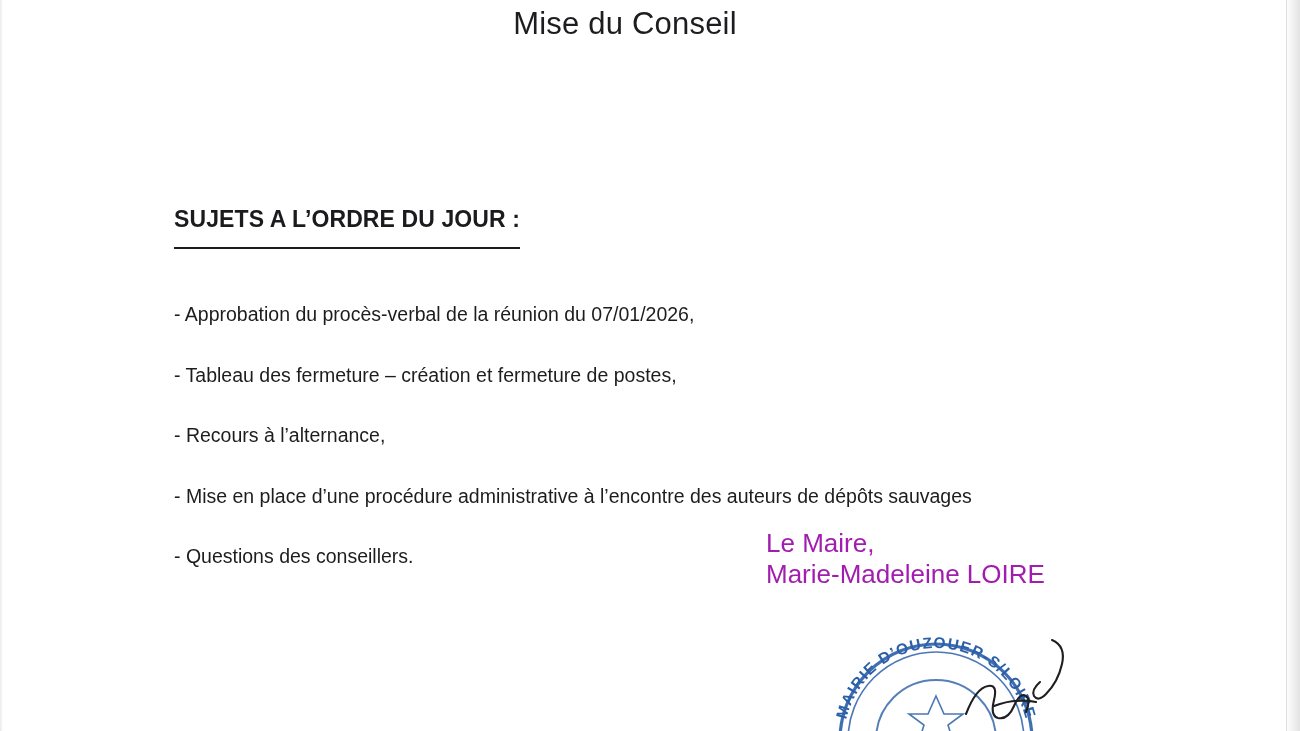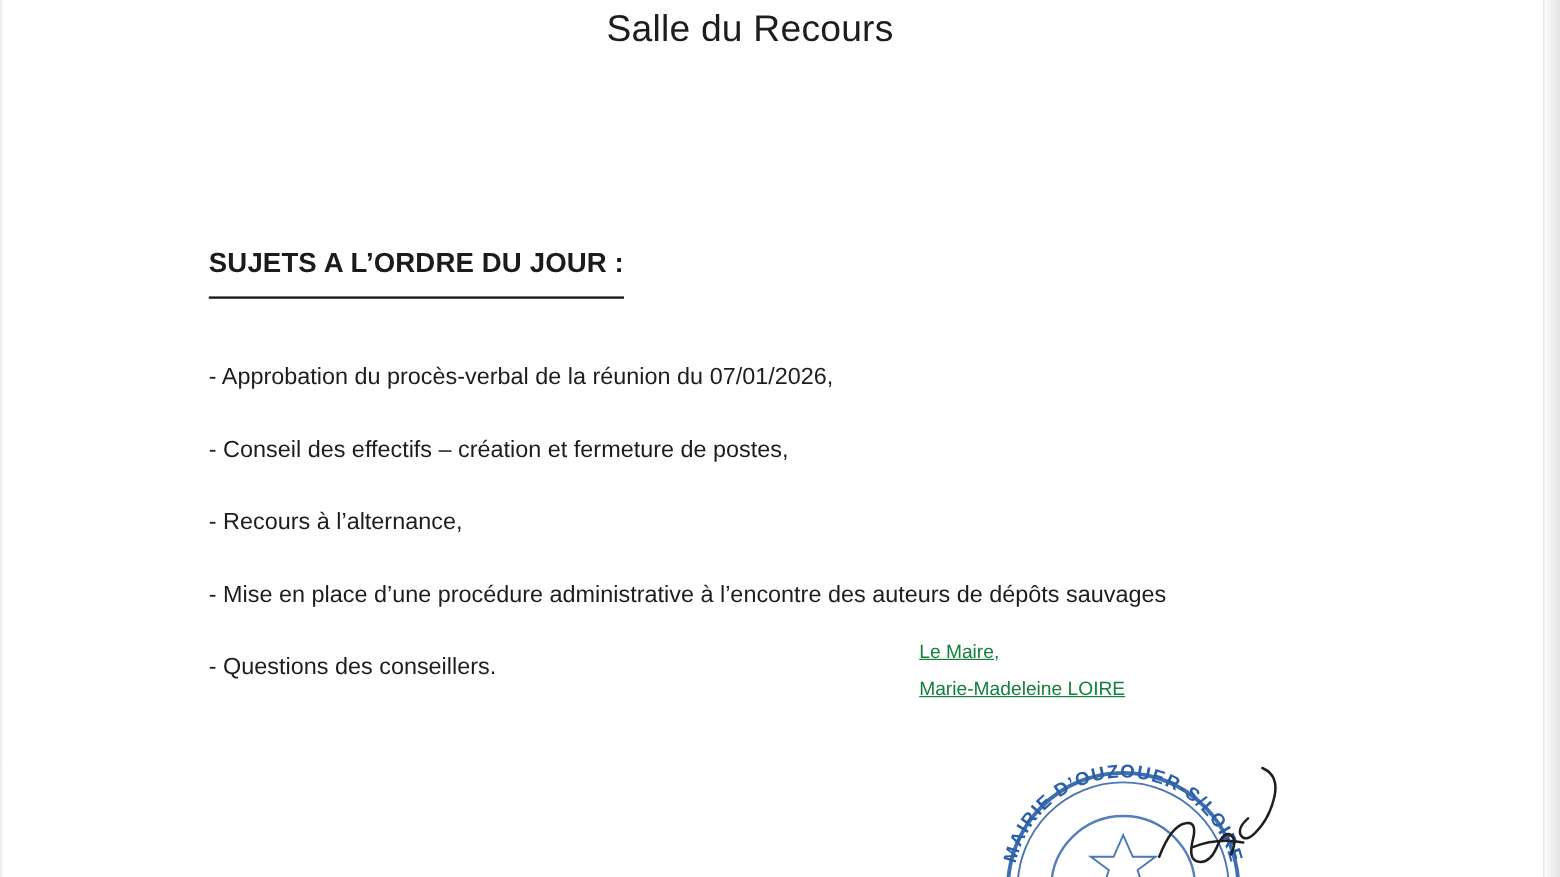--- a/index.html
+++ b/index.html
@@ -88,25 +88,24 @@
     white-space: nowrap;
     margin-top: 32px;
   }
 
   .signature {
     position: absolute;
     top: 528px;
     left: 766px;
   }
   .signature-line {
-    font-size: 16px;
+    font-size: 26px;
     line-height: 31px;
-    color: #15803d;
+    color: #a21caf;
     white-space: nowrap;
-    text-decoration: underline;
   }
 
   
   .stamp {
     position: absolute;
     left: 826px;
     top: 632px;
     width: 252px;
     height: 160px;
   }
@@ -123,27 +122,27 @@
 </style>
 </head>
 <body>
 
 <div class="page">
 
   <div class="scan-edge-left"></div>
   <div class="scan-edge-right"></div>
   <div class="scan-edge-rule"></div>
 
-  <div class="doc-title">Salle du Recours</div>
+  <div class="doc-title">Mise du Conseil</div>
 
   <div class="section-heading">SUJETS A L’ORDRE DU JOUR :</div>
 
   <div class="agenda">
     <div class="agenda-item">- Approbation du procès-verbal de la réunion du 07/01/2026,</div>
-    <div class="agenda-item">- Conseil des effectifs – création et fermeture de postes,</div>
+    <div class="agenda-item">- Tableau des fermeture – création et fermeture de postes,</div>
     <div class="agenda-item">- Recours à l’alternance,</div>
     <div class="agenda-item">- Mise en place d’une procédure administrative à l’encontre des auteurs de dépôts sauvages</div>
     <div class="agenda-item">- Questions des conseillers.</div>
   </div>
 
   <div class="signature">
     <div class="signature-line">Le Maire,</div>
     <div class="signature-line">Marie-Madeleine LOIRE</div>
   </div>
 

